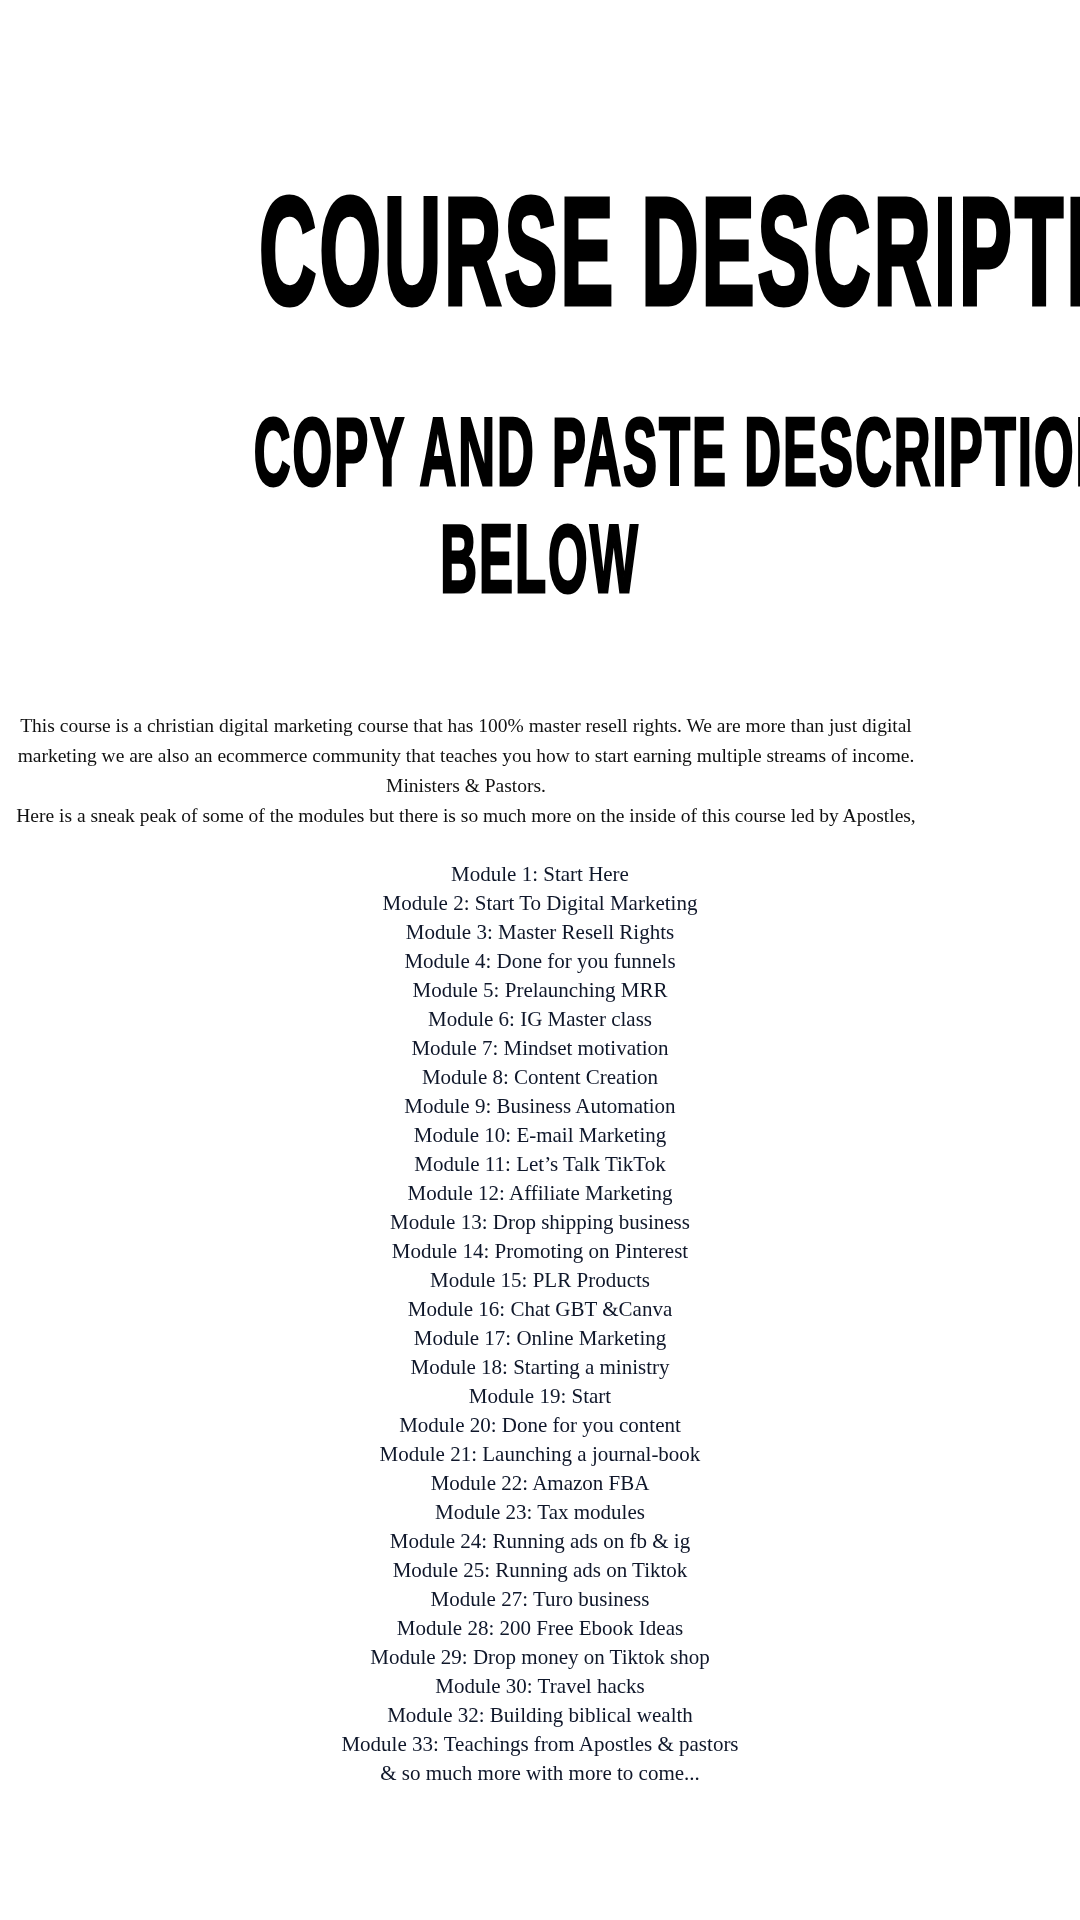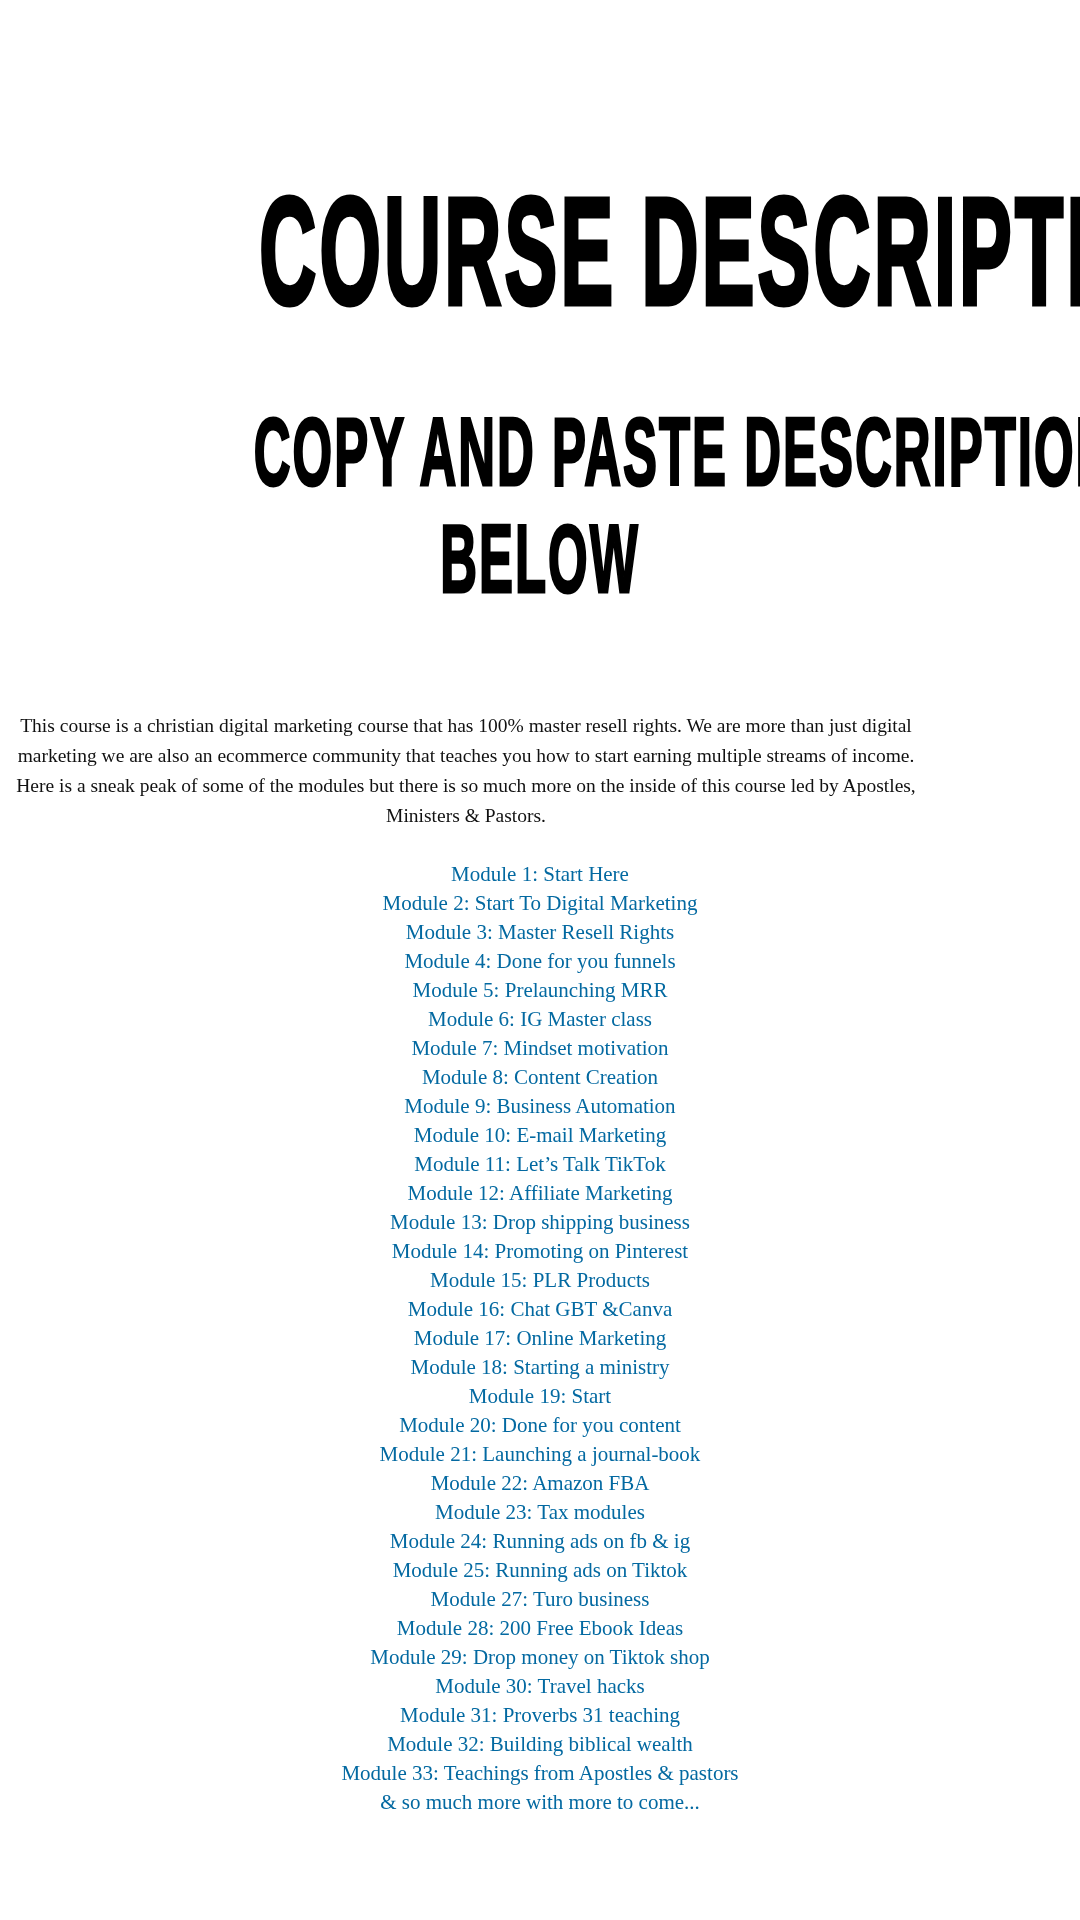--- a/index.html
+++ b/index.html
@@ -71,21 +71,21 @@
   .desc-line { white-space: nowrap; }
 
   .modules {
     position: absolute;
     top: 860px;
     left: 0;
     width: 1080px;
     text-align: center;
     font-size: 21px;
     line-height: 29px;
-    color: #0369a1;
+    color: #0f172a;
   }
   .module-line { white-space: nowrap; }
 </style>
 </head>
 <body>
 
 <div class="page">
 
   <h1 class="title">COURSE DESCRIPTION</h1>
 
@@ -93,23 +93,23 @@
     <div class="sub-line">COPY AND PASTE DESCRIPTION</div>
     <div class="sub-line">BELOW</div>
   </h2>
 
   <div class="description">
 
       <div class="desc-line">This course is a christian digital marketing course that has 100% master resell rights. We are more than just digital</div>
 
       <div class="desc-line">marketing we are also an ecommerce community that teaches you how to start earning multiple streams of income.</div>
 
+      <div class="desc-line">Ministers &amp; Pastors.</div>
+
       <div class="desc-line">Here is a sneak peak of some of the modules but there is so much more on the inside of this course led by Apostles,</div>
-
-      <div class="desc-line">Ministers &amp; Pastors.</div>
     </div>
 
   <div class="modules">
 
       <div class="module-line">Module 1: Start Here</div>
 
       <div class="module-line">Module 2: Start To Digital Marketing</div>
 
       <div class="module-line">Module 3: Master Resell Rights</div>
 
@@ -158,21 +158,20 @@
       <div class="module-line">Module 25: Running ads on Tiktok</div>
 
       <div class="module-line">Module 27: Turo business</div>
 
       <div class="module-line">Module 28: 200 Free Ebook Ideas</div>
 
       <div class="module-line">Module 29: Drop money on Tiktok shop</div>
 
       <div class="module-line">Module 30: Travel hacks</div>
 
-      <div class="module-line">Module 31: Proverbs 31 teaching</div>
 
       <div class="module-line">Module 32: Building biblical wealth</div>
 
       <div class="module-line">Module 33: Teachings from Apostles &amp; pastors</div>
 
       <div class="module-line">&amp; so much more with more to come...</div>
     </div>
 
 </div>
 

